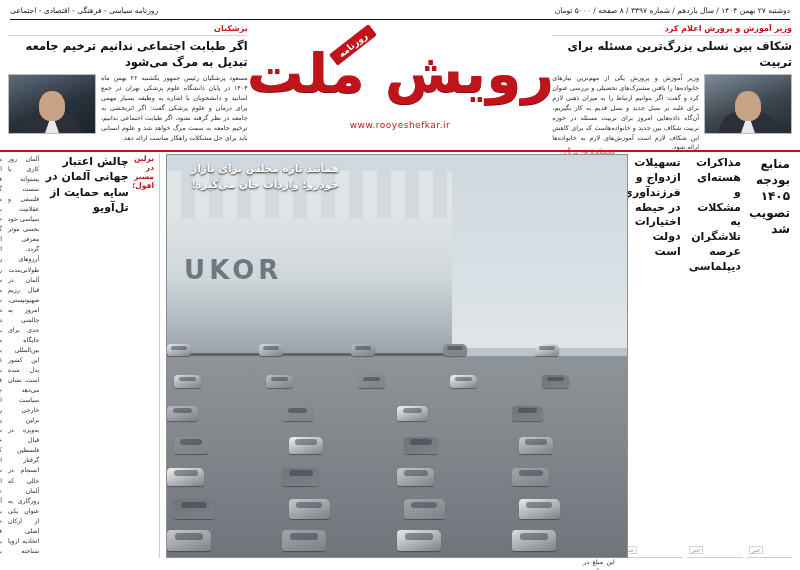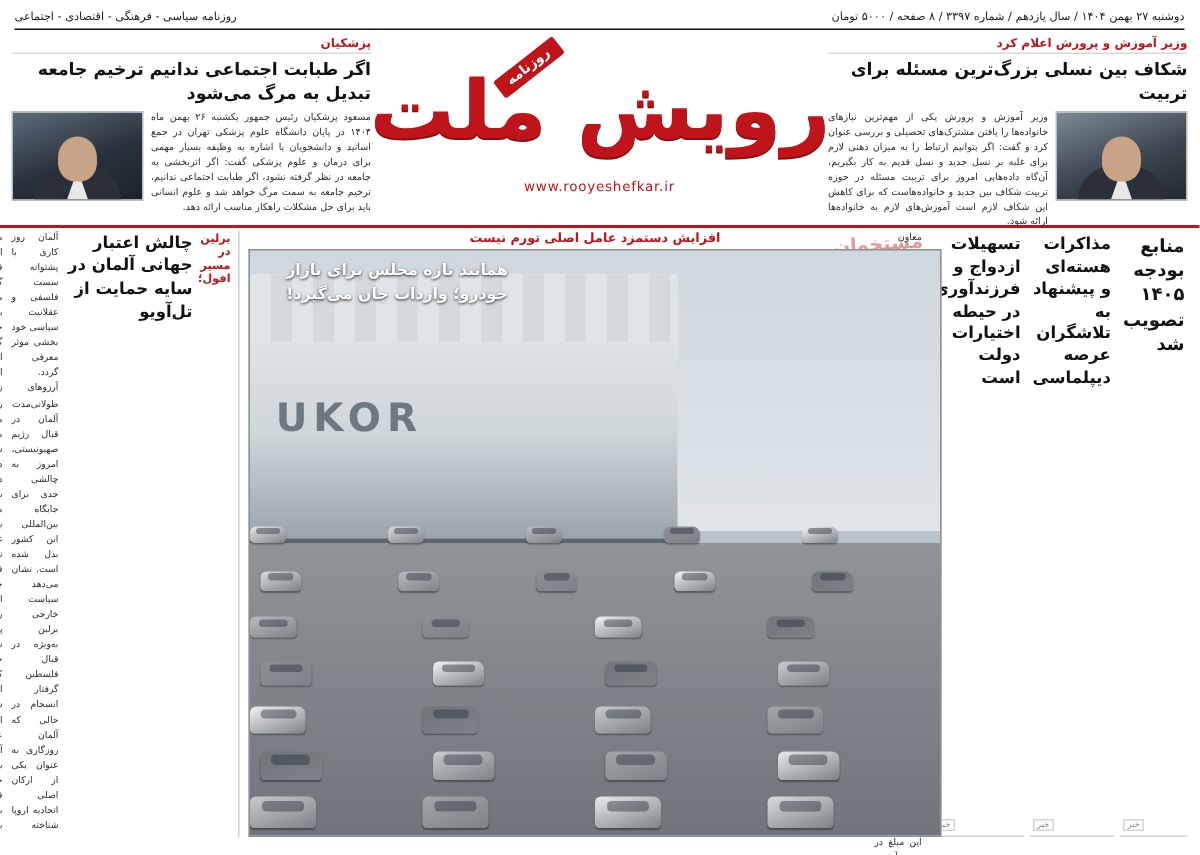--- a/index.html
+++ b/index.html
@@ -389,37 +389,36 @@
   <div class="body-cols">
 
     <div class="col-right">
 
       <div class="sb-item">
         <div class="sb-title">منابع بودجه ۱۴۰۵ تصویب شد</div>
         <div class="sb-tag">خبر</div>
       </div>
 
       <div class="sb-item">
-        <div class="sb-title small">مذاکرات هسته‌ای و پیشنهاد به تلاشگران عرصه دیپلماسی</div>
+        <div class="sb-title small">مذاکرات هسته‌ای و مشکلات به تلاشگران عرصه دیپلماسی</div>
         <div class="sb-tag">خبر</div>
       </div>
 
       <div class="sb-item">
         <div class="sb-title small">تسهیلات ازدواج و فرزندآوری در حیطه اختیارات دولت است</div>
         <div class="sb-tag">خبر</div>
       </div>
 
       <div class="sb-item" style="border-bottom:none;flex:1;display:flex;flex-direction:column;">
         <div class="sb-body" style="flex:1">معاون صندوق بازنشستگی کشوری از تعیین عیدی ۱۰ میلیون تومانی کارکنان و بازنشستگان دولت و واریز آن همزمان با حقوق بهمن ماه خبر داد. جمشیدی‌که مدیرعاملی معاون توسعه مدیریت و منابع صندوق بازنشستگی کشوری اظهار کرد: بر اساس تصمیم دولت و تصویب هیئت وزیران، مبلغ عیدی همه بازنشستگان و کارکنان دولت برای سال جاری ۱۰ میلیون تومان تعیین شده است. وی افزود: این مبلغ در همین آخرین روزهای بهمن ماه برای کمیته از مبلغ عیدی به حساب بازنشستگان واریز خواهد شد و بازنشستگان می‌توانند از طریق سامانه خدمات الکترونیک صندوق از واریز این مبلغ مطلع شوند. معاون صندوق بازنشستگی کشوری همچنین تأکید کرد: پرداخت عیدی بازنشستگان کشوری همانند سال‌های گذشته و پیش از پایان سال پرداخت خواهد شد.</div>
       </div>
 
     </div>
 
     <div class="col-center">
-      <div class="lead-kicker">افزایش دستمزد عامل اصلی تورم نیست</div>
       <div style="position:relative">
         <div class="watermark" style="top:-10px; right:12px;">مشتخوان</div>
         <div class="watermark" style="top:14px; right:26px; font-size:11px;">Pishkhan.com</div>
       </div>
 
       <div class="lead-photo">
         <div class="sky"></div>
         <div class="ship">
           <div class="ship-name">UKOR</div>
         </div>

